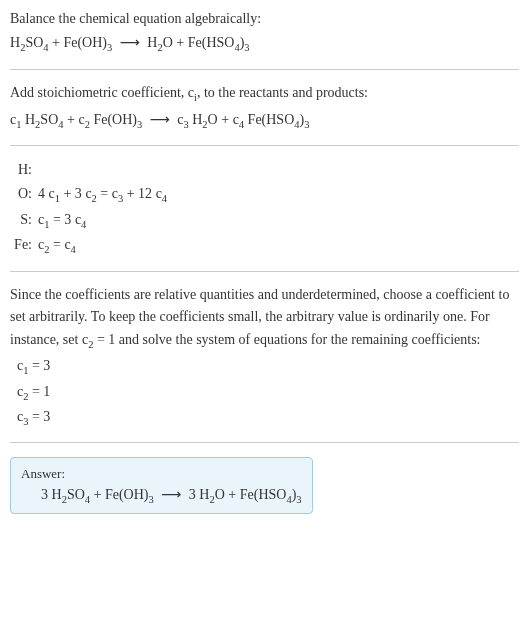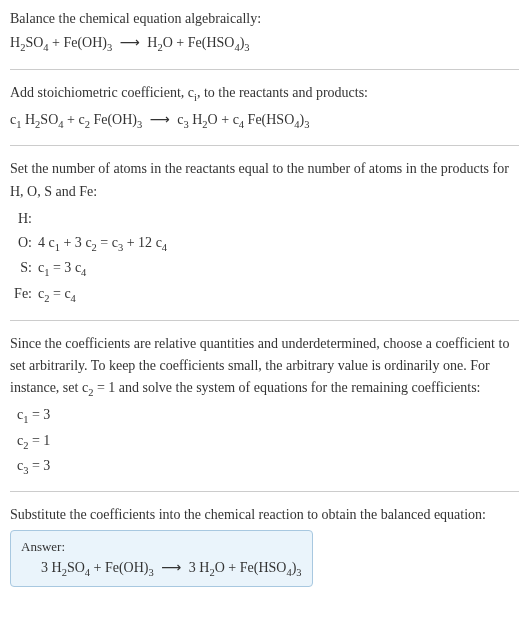--- a/index.html
+++ b/index.html
@@ -99,21 +99,20 @@
     <span class="arrow">⟶</span>
     <span class="ital"><span>c</span><sub>3</sub></span>
     <span> <span>H</span><sub>2</sub><span>O</span></span><span> + </span><span class="ital"><span>c</span><sub>4</sub></span>
     <span> <span>Fe(HSO</span><sub>4</sub><span>)</span><sub>3</sub></span>
   </div>
 </div>
 
 <hr>
 
 <div class="section">
-  <div class="line">Set the number of atoms in the reactants equal to the number of atoms in the products for H, O, S and Fe:</div>
   <div class="atom-table">
     <div class="atom-row">
       <div class="atom-label">H:</div>
     </div>
     <div class="atom-row">
       <div class="atom-label">O:</div>
       <div class="ital">4&nbsp;<span>c</span><sub>1</sub> + 3&nbsp;<span>c</span><sub>2</sub> = <span>c</span><sub>3</sub> + 12&nbsp;<span>c</span><sub>4</sub></div>
     </div>
     <div class="atom-row">
       <div class="atom-label">S:</div>
@@ -135,21 +134,20 @@
   <div class="coeff-list">
     <div class="line ital"><span>c</span><sub>1</sub> = 3</div>
     <div class="line ital"><span>c</span><sub>2</sub> = 1</div>
     <div class="line ital"><span>c</span><sub>3</sub> = 3</div>
   </div>
 </div>
 
 <hr>
 
 <div class="section">
-  <div class="line">Substitute the coefficients into the chemical reaction to obtain the balanced equation:</div>
   <div class="answer-box">
     <div class="answer-label">Answer:</div>
     <div class="answer-eq">
       <span>3 H</span><sub>2</sub><span>SO</span><sub>4</sub><span> + </span><span>Fe(OH)</span><sub>3</sub>
       <span class="arrow">⟶</span>
       <span>3 H</span><sub>2</sub><span>O</span><span> + </span><span>Fe(HSO</span><sub>4</sub><span>)</span><sub>3</sub>
     </div>
   </div>
 </div>
 

